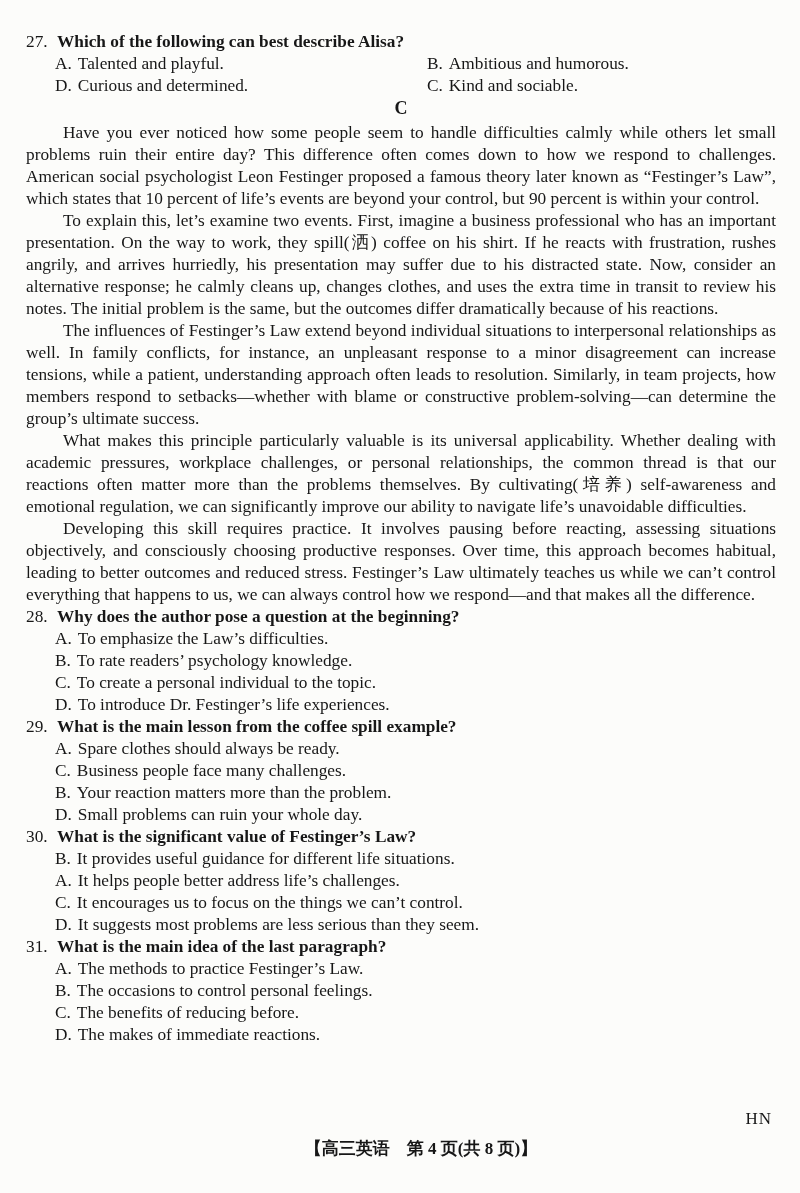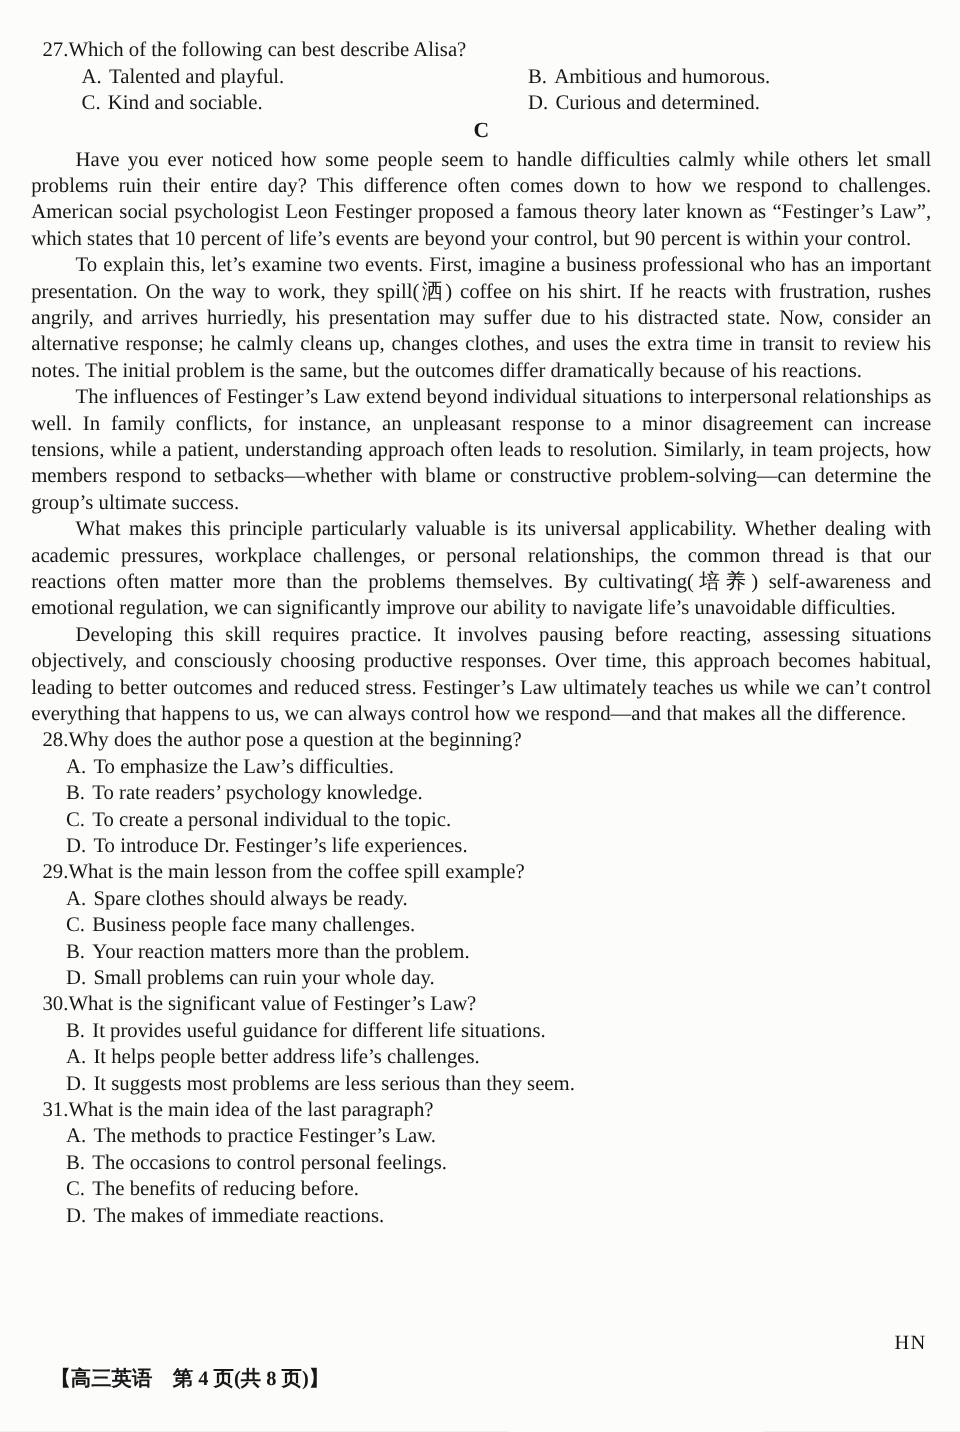--- a/index.html
+++ b/index.html
@@ -11,24 +11,24 @@
     margin: 0 auto;
     background: #fcfcfa;
     color: #171717;
     font-family: "Liberation Serif", "DejaVu Serif", serif;
     font-size: 17.3px;
     line-height: 22px;
     padding: 31px 24px 0 26px;
     overflow: hidden;
   }
   .stem-line { display: flex; }
-  .qnum { flex: none; width: 31px; text-align: right; }
-  .stem { flex: 1; }
+  .qnum { flex: none; width: 31px; }
+  .stem { flex: 1; font-weight: bold; }
   .opt-grid {
-    margin-left: 42px;
+    margin-left: 29px;
     display: grid;
     grid-template-columns: 372px auto;
   }
   .opt { white-space: nowrap; }
   .opt-label { margin-right: 6px; }
   .opts-stacked { padding-left: 29px; }
   .section-head {
     text-align: center;
     font-weight: 700;
     font-size: 18px;
@@ -37,20 +37,21 @@
   .passage { margin-top: 3px; }
   .passage p {
     text-align: justify;
     text-indent: 37px;
   }
   .footer {
     position: absolute;
     top: 1138px;
     left: 0;
     width: 100%;
+    text-align: center;
     font-weight: 700;
     font-size: 17px;
     line-height: 22px;
     padding-left: 42px;
   }
   .footer-code {
     position: absolute;
     top: 1108px;
     right: 28px;
     font-weight: 400;
@@ -69,24 +70,24 @@
       <span class="stem">Which of the following can best describe Alisa?</span>
     </div>
     <div class="opt-grid">
       <div class="opt">
         <span class="opt-label">A.</span><span>Talented and playful.</span>
       </div>
       <div class="opt">
         <span class="opt-label">B.</span><span>Ambitious and humorous.</span>
       </div>
       <div class="opt">
-        <span class="opt-label">C.</span><span>Kind and sociable.</span>
+        <span class="opt-label">D.</span><span>Curious and determined.</span>
       </div>
       <div class="opt">
-        <span class="opt-label">D.</span><span>Curious and determined.</span>
+        <span class="opt-label">C.</span><span>Kind and sociable.</span>
       </div>
     </div>
   </div>
 
   <div class="section-head">C</div>
 
   <div class="passage">
     <p>Have you ever noticed how some people seem to handle difficulties calmly while others let small problems ruin their entire day? This difference often comes down to how we respond to challenges. American social psychologist Leon Festinger proposed a famous theory later known as “Festinger’s Law”, which states that 10 percent of life’s events are beyond your control, but 90 percent is within your control.</p>
     <p>To explain this, let’s examine two events. First, imagine a business professional who has an important presentation. On the way to work, they spill(洒) coffee on his shirt. If he reacts with frustration, rushes angrily, and arrives hurriedly, his presentation may suffer due to his distracted state. Now, consider an alternative response; he calmly cleans up, changes clothes, and uses the extra time in transit to review his notes. The initial problem is the same, but the outcomes differ dramatically because of his reactions.</p>
     <p>The influences of Festinger’s Law extend beyond individual situations to interpersonal relationships as well. In family conflicts, for instance, an unpleasant response to a minor disagreement can increase tensions, while a patient, understanding approach often leads to resolution. Similarly, in team projects, how members respond to setbacks—whether with blame or constructive problem-solving—can determine the group’s ultimate success.</p>
@@ -121,20 +122,21 @@
   </div>
 
   <div>
     <div class="stem-line">
       <span class="qnum">30.</span>
       <span class="stem">What is the significant value of Festinger’s Law?</span>
     </div>
     <div class="opts-stacked">
       <div class="opt"><span class="opt-label">B.</span><span>It provides useful guidance for different life situations.</span></div>
       <div class="opt"><span class="opt-label">A.</span><span>It helps people better address life’s challenges.</span></div>
+      <div class="opt"><span class="opt-label">C.</span><span>It encourages us to focus on the things we can’t control.</span></div>
       <div class="opt"><span class="opt-label">D.</span><span>It suggests most problems are less serious than they seem.</span></div>
     </div>
   </div>
 
   <div>
     <div class="stem-line">
       <span class="qnum">31.</span>
       <span class="stem">What is the main idea of the last paragraph?</span>
     </div>
     <div class="opts-stacked">

